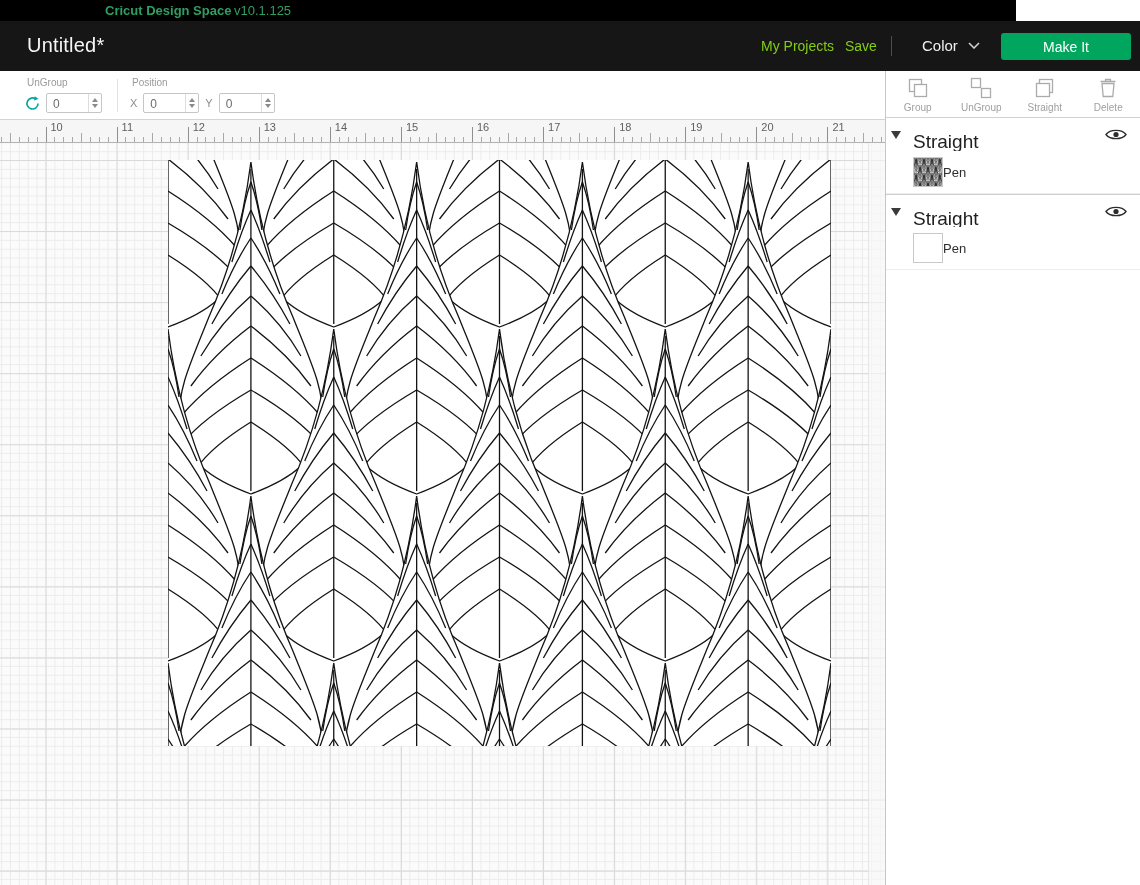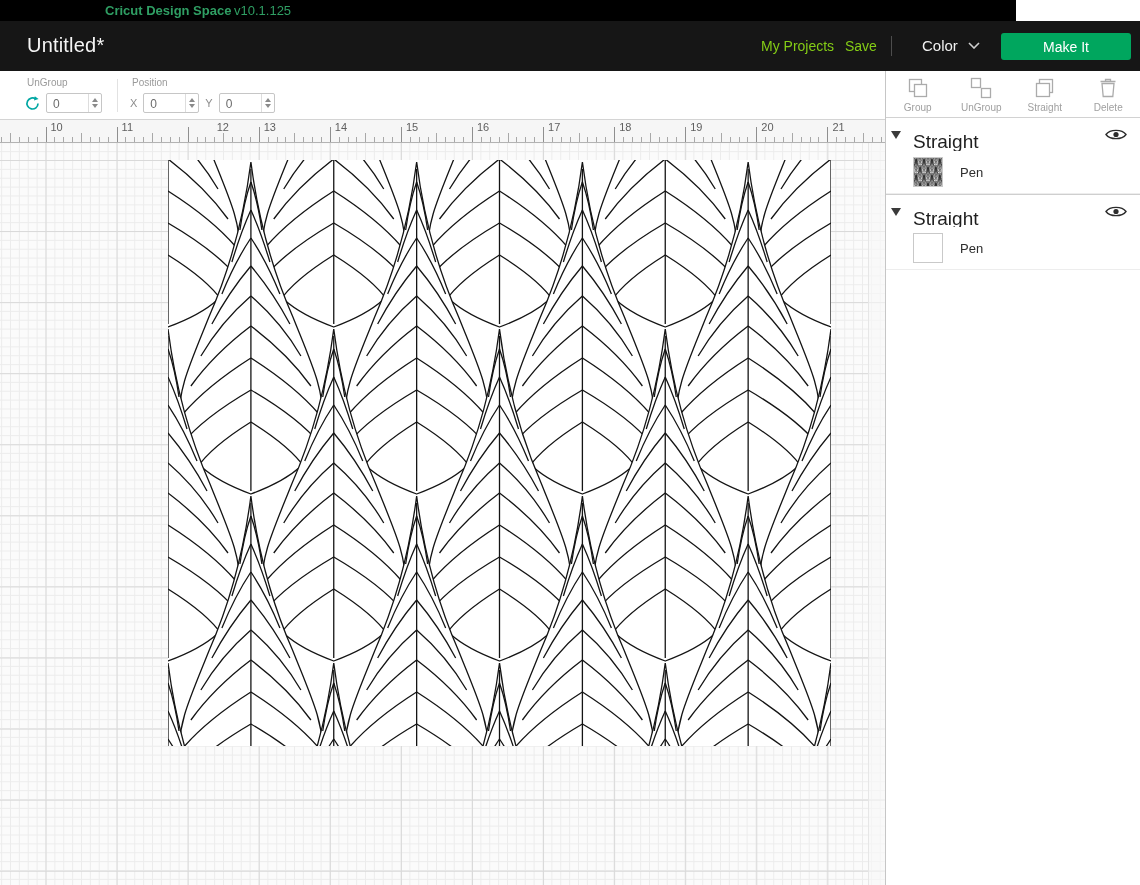--- a/index.html
+++ b/index.html
@@ -61,21 +61,21 @@
   #panel-tabs{display:flex;height:23px}
   .tab{flex:1;display:flex;align-items:center;justify-content:center;font-size:13px;color:#3c3c3c;cursor:pointer;background:#fff}
   .tab.inactive{background:#d8d8d8;border-left:1px solid #c9c9c9}
   #panel-actions{height:47px;border-bottom:1px solid #d2d2d2;display:flex;background:#fff}
   .action{flex:1;display:flex;flex-direction:column;align-items:center;justify-content:center;gap:2px;color:#a0a0a0;font-size:10px;cursor:default}
   .group-header{position:relative;height:33px;background:#fff}
   .group-header.second{border-top:1px solid #cfcfcf}
   .caret{position:absolute;left:5px;top:13px;width:0;height:0;border-left:5px solid transparent;border-right:5px solid transparent;border-top:8px solid #3a3a3a;cursor:pointer}
   .group-title{position:absolute;left:27px;top:13px;font-size:19px;color:#1f1f1f}
   .eye{position:absolute;right:13px;top:10px;cursor:pointer;line-height:0}
-  .layer-row{position:relative;height:43px;border-bottom:1px solid #ededed;display:flex;align-items:center;padding-left:27px;gap:17px;cursor:pointer;background:#fff}
+  .layer-row{position:relative;height:43px;border-bottom:1px solid #ededed;display:flex;align-items:center;padding-left:27px;cursor:pointer;background:#fff}
   .thumb{width:30px;height:30px;border:1px solid #c9c9c9;background:#fff;overflow:hidden;line-height:0}
   .layer-label{font-size:13px;color:#2e2e2e}
 </style>
 </head>
 <body>
 
 <svg width="0" height="0" style="position:absolute" aria-hidden="true">
   <defs>
       <g id="leaf">
         <path d="M0,0 C7,55 20,105 42,155 C62,205 72,225 72,258 C70,298 38,318 0,332 C-38,318 -70,298 -72,258 C-72,225 -62,205 -42,155 C-20,105 -7,55 0,0 Z" fill="#ffffff" vector-effect="non-scaling-stroke"></path>
@@ -180,21 +180,21 @@
     <div class="tick major" style="left: 116.58px;"></div>
     <span class="rlabel" style="left: 121.58px;">11</span>
     <div class="tick" style="left: 125.465px;"></div>
     <div class="tick" style="left: 134.35px;"></div>
     <div class="tick" style="left: 143.235px;"></div>
     <div class="tick half" style="left: 152.12px;"></div>
     <div class="tick" style="left: 161.005px;"></div>
     <div class="tick" style="left: 169.89px;"></div>
     <div class="tick" style="left: 178.775px;"></div>
     <div class="tick major" style="left: 187.66px;"></div>
-    <span class="rlabel" style="left: 192.66px; margin-left: 24px;">12</span>
+    <span class="rlabel" style="left: 192.66px;">12</span>
     <div class="tick" style="left: 196.545px;"></div>
     <div class="tick" style="left: 205.43px;"></div>
     <div class="tick" style="left: 214.315px;"></div>
     <div class="tick half" style="left: 223.2px;"></div>
     <div class="tick" style="left: 232.085px;"></div>
     <div class="tick" style="left: 240.97px;"></div>
     <div class="tick" style="left: 249.855px;"></div>
     <div class="tick major" style="left: 258.74px;"></div>
     <span class="rlabel" style="left: 263.74px;">13</span>
     <div class="tick" style="left: 267.625px;"></div>

